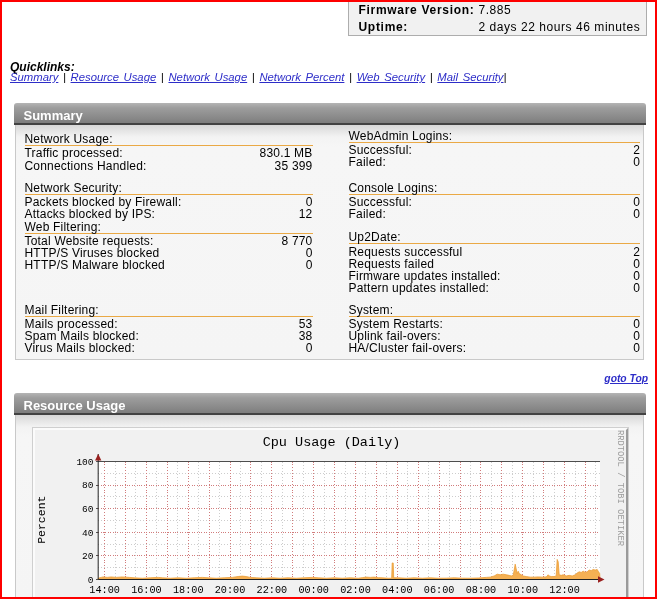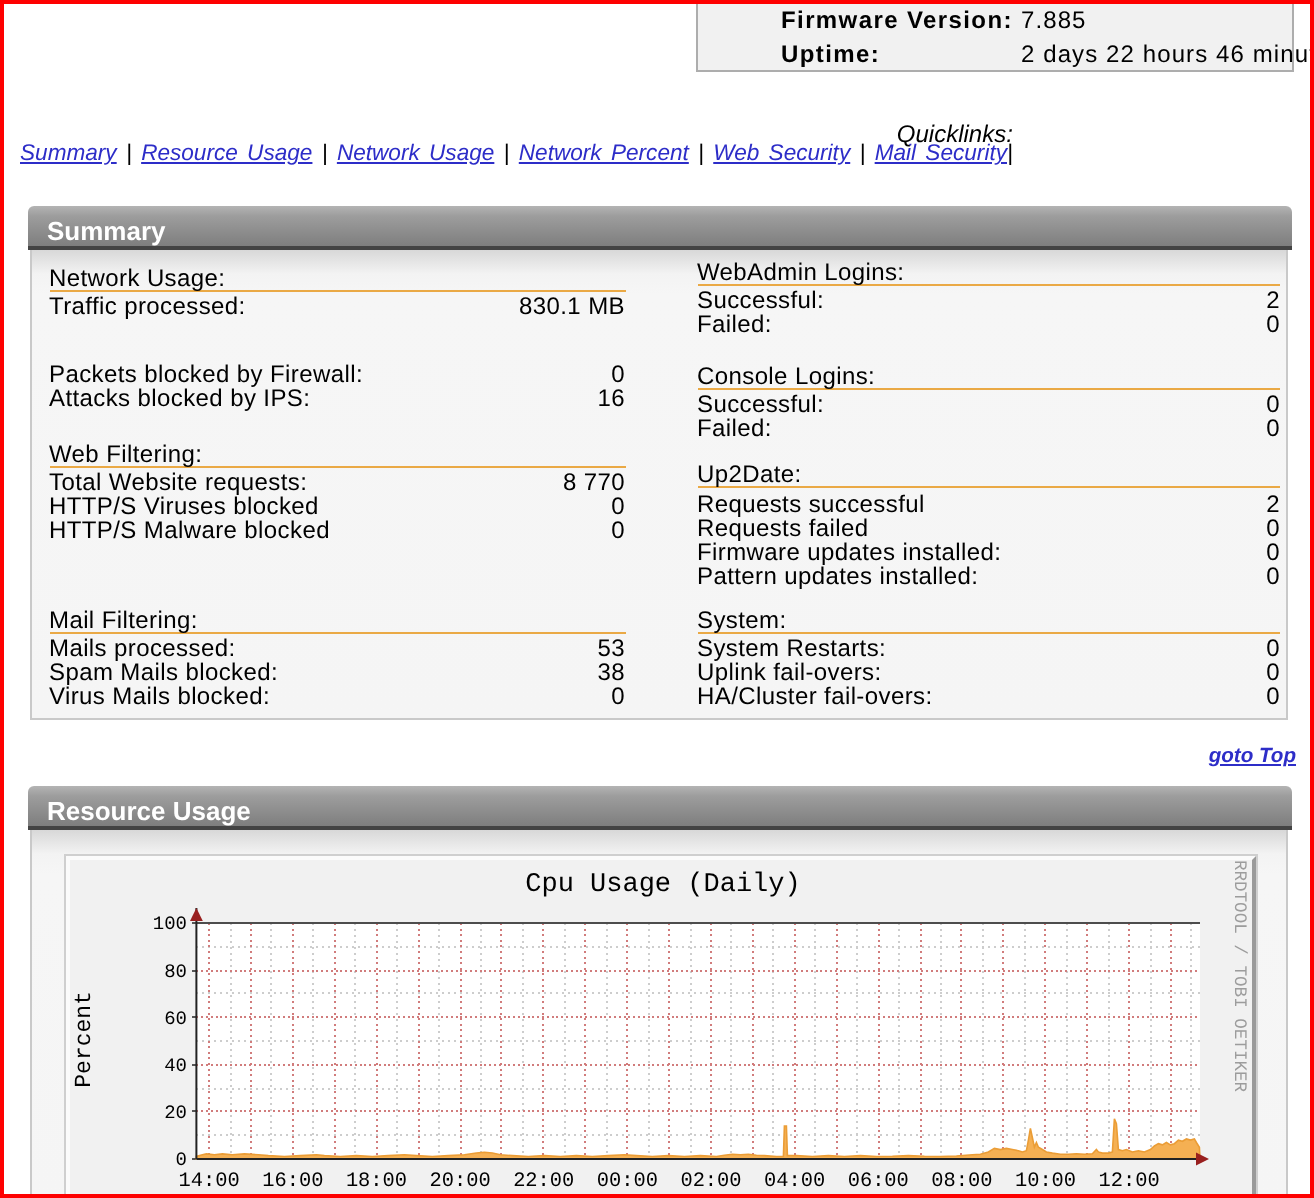--- a/index.html
+++ b/index.html
@@ -4,27 +4,27 @@
 <style>
 html,body{margin:0;padding:0;}
 body{width:657px;height:599px;background:#fff;position:relative;overflow:hidden;
   font-family:"Liberation Sans",sans-serif;color:#000;-webkit-font-smoothing:antialiased;}
 #redframe{position:absolute;left:0;top:0;width:653px;height:595px;border:2px solid #fe0000;z-index:99;pointer-events:none;}
 
 
 #toptable{position:absolute;left:348px;top:2px;width:299px;background:#f1f1f1;
   border-left:1px solid #adadad;border-right:1px solid #adadad;border-bottom:1px solid #adadad;
   box-sizing:border-box;font-size:12px;}
-#toptable .row{height:16.5px;line-height:16.5px;white-space:nowrap;padding-left:32px;}
+#toptable .row{height:16.5px;line-height:16.5px;white-space:nowrap;}
 #toptable .lbl{display:inline-block;width:120px;padding-left:9.5px;font-weight:bold;letter-spacing:0.7px;}
 #toptable .val{display:inline-block;letter-spacing:0.55px;}
 
 
 #quick{position:absolute;left:10px;top:60.5px;font-size:12px;font-style:italic;}
-#quick .t{font-weight:normal;line-height:12px;text-align:right;}
+#quick .t{font-weight:bold;line-height:12px;}
 #quick .links{line-height:12px;margin-top:-1.5px;word-spacing:1.5px;font-size:11.3px;}
 #quick a{color:#2d2dc8;}
 
 a{color:#2d2dc8;}
 
 
 .section{position:absolute;left:14px;width:632px;}
 .bar{height:22px;border-bottom:2px solid #434343;border-radius:3px 3px 0 0;
   background:linear-gradient(to bottom,#b4b4b4 0,#9d9d9d 25%,#7e7e7e 100%);
   color:#fff;font-weight:bold;font-size:13px;line-height:25px;padding-left:9.5px;
@@ -64,24 +64,26 @@
   <div class="links"><a href="#">Summary</a> | <a href="#">Resource Usage</a> | <a href="#">Network Usage</a> | <a href="#">Network Percent</a> | <a href="#">Web Security</a> | <a href="#">Mail Security</a>|</div>
 </div>
 
 <div class="section" style="top:102.5px;">
   <div class="bar">Summary</div>
   <div class="content" style="height:234.5px;">
     <div class="col" style="left:9px;top:0;width:288px;height:100%;">
       <div class="grp" style="top:6.4px;">
         <h4>Network Usage:</h4>
         <div class="r">Traffic processed:<span class="v">830.1 MB</span></div>
+        <div class="r">Connections Handled:<span class="v">35 399</span></div>
       </div>
       <div class="grp" style="top:55.1px;">
+        <h4>Network Security:</h4>
         <div class="r">Packets blocked by Firewall:<span class="v">0</span></div>
-        <div class="r">Attacks blocked by IPS:<span class="v">16</span></div>
+        <div class="r">Attacks blocked by IPS:<span class="v">12</span></div>
       </div>
       <div class="grp" style="top:94px;">
         <h4>Web Filtering:</h4>
         <div class="r">Total Website requests:<span class="v">8 770</span></div>
         <div class="r">HTTP/S Viruses blocked<span class="v">0</span></div>
         <div class="r">HTTP/S Malware blocked<span class="v">0</span></div>
       </div>
       <div class="grp" style="top:177px;">
         <h4>Mail Filtering:</h4>
         <div class="r">Mails processed:<span class="v">53</span></div>

